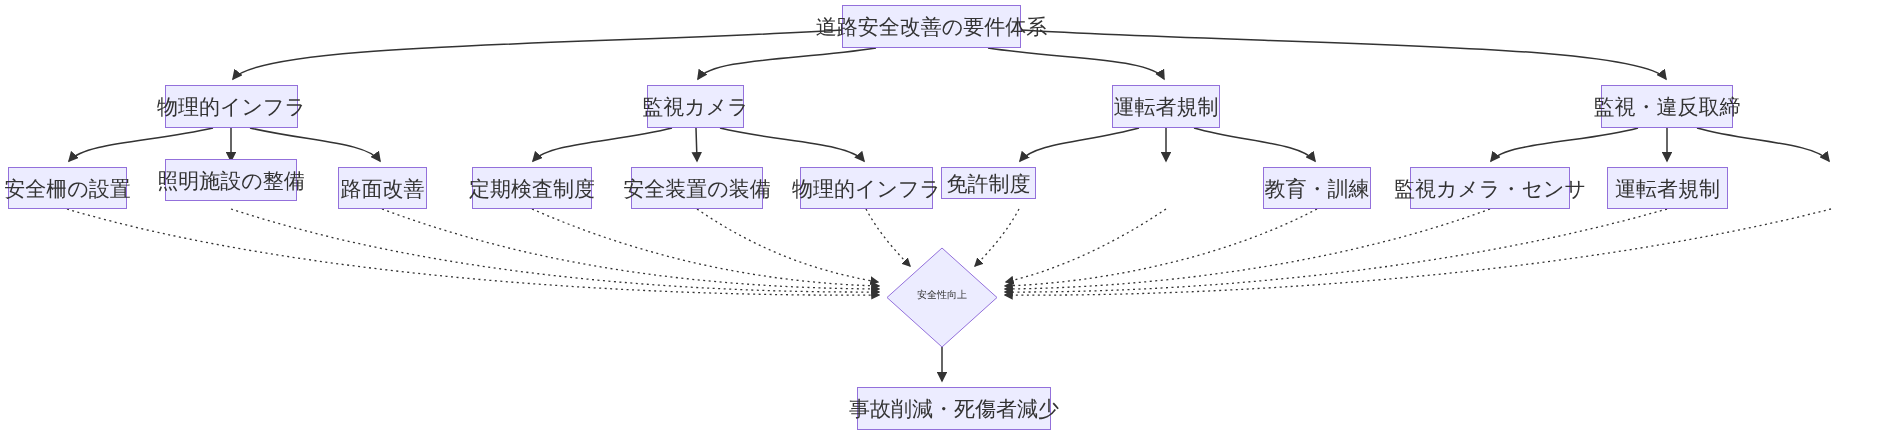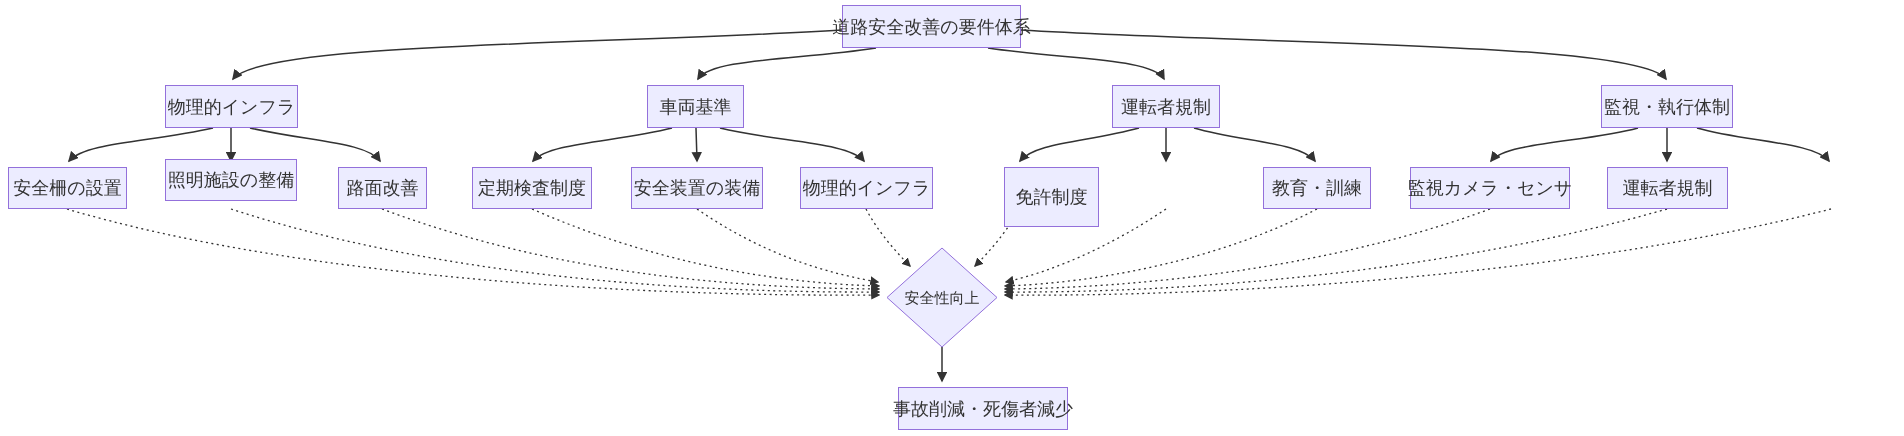--- a/index.html
+++ b/index.html
@@ -14,31 +14,31 @@
     position: absolute;
     left: 0; top: 0;
     width: 1904px; height: 436px;
   }
   .node {
     position: absolute;
     box-sizing: border-box;
     background: #ECECFF;
     border: 1px solid #9370DB;
     color: #333333;
-    font-size: 18px;
+    font-size: 21px;
     line-height: 1;
     display: flex;
     align-items: center;
     justify-content: center;
     white-space: nowrap;
   }
   .diamond-label {
     position: absolute;
     color: #333333;
-    font-size: 15px;
+    font-size: 10px;
     line-height: 1;
     text-align: center;
     white-space: nowrap;
   }
 </style>
 </head>
 <body>
 
 <div class="canvas">
 
@@ -92,35 +92,35 @@
     <g fill="none" stroke="#333333" stroke-width="1.5">
       <path d="M 942 347 L 942 381" marker-end="url(#arrow)"></path>
     </g>
 
     <polygon points="942,248 997,297.5 942,347 887,297.5" fill="#ECECFF" stroke="#9370DB" stroke-width="1"></polygon>
   </svg>
 
   <div class="node" style="left:842px;top:5px;width:179px;height:43px">道路安全改善の要件体系</div>
 
   <div class="node" style="left:165px;top:85px;width:133px;height:43px">物理的インフラ</div>
-  <div class="node" style="left:647px;top:85px;width:97px;height:43px">車両基準</div>
+  <div class="node" style="left:647px;top:85px;width:97px;height:43px">監視カメラ</div>
   <div class="node" style="left:1112px;top:85px;width:108px;height:43px">運転者規制</div>
-  <div class="node" style="left:1601px;top:85px;width:132px;height:43px">監視・執行体制</div>
+  <div class="node" style="left:1601px;top:85px;width:132px;height:43px">監視・違反取締</div>
 
   <div class="node" style="left:8px;top:167px;width:119px;height:42px">安全柵の設置</div>
   <div class="node" style="left:165px;top:159px;width:132px;height:42px">照明施設の整備</div>
   <div class="node" style="left:338px;top:167px;width:89px;height:42px">路面改善</div>
 
   <div class="node" style="left:472px;top:167px;width:120px;height:42px">定期検査制度</div>
   <div class="node" style="left:631px;top:167px;width:132px;height:42px">安全装置の装備</div>
   <div class="node" style="left:800px;top:167px;width:133px;height:42px">物理的インフラ</div>
 
-  <div class="node" style="left:1004px;top:167px;width:95px;height:60px">免許制度</div>
+  <div class="node" style="left:941px;top:167px;width:95px;height:32px">免許制度</div>
   <div class="node" style="left:1263px;top:167px;width:108px;height:42px">教育・訓練</div>
 
   <div class="node" style="left:1410px;top:167px;width:160px;height:42px">監視カメラ・センサ</div>
   <div class="node" style="left:1607px;top:167px;width:121px;height:42px">運転者規制</div>
 
   <div class="diamond-label" style="left:877px;top:290px;width:130px">安全性向上</div>
 
-  <div class="node" style="left:898px;top:387px;width:170px;height:43px">事故削減・死傷者減少</div>
+  <div class="node" style="left:857px;top:387px;width:194px;height:43px">事故削減・死傷者減少</div>
 
 </div>
 
 </body></html>

